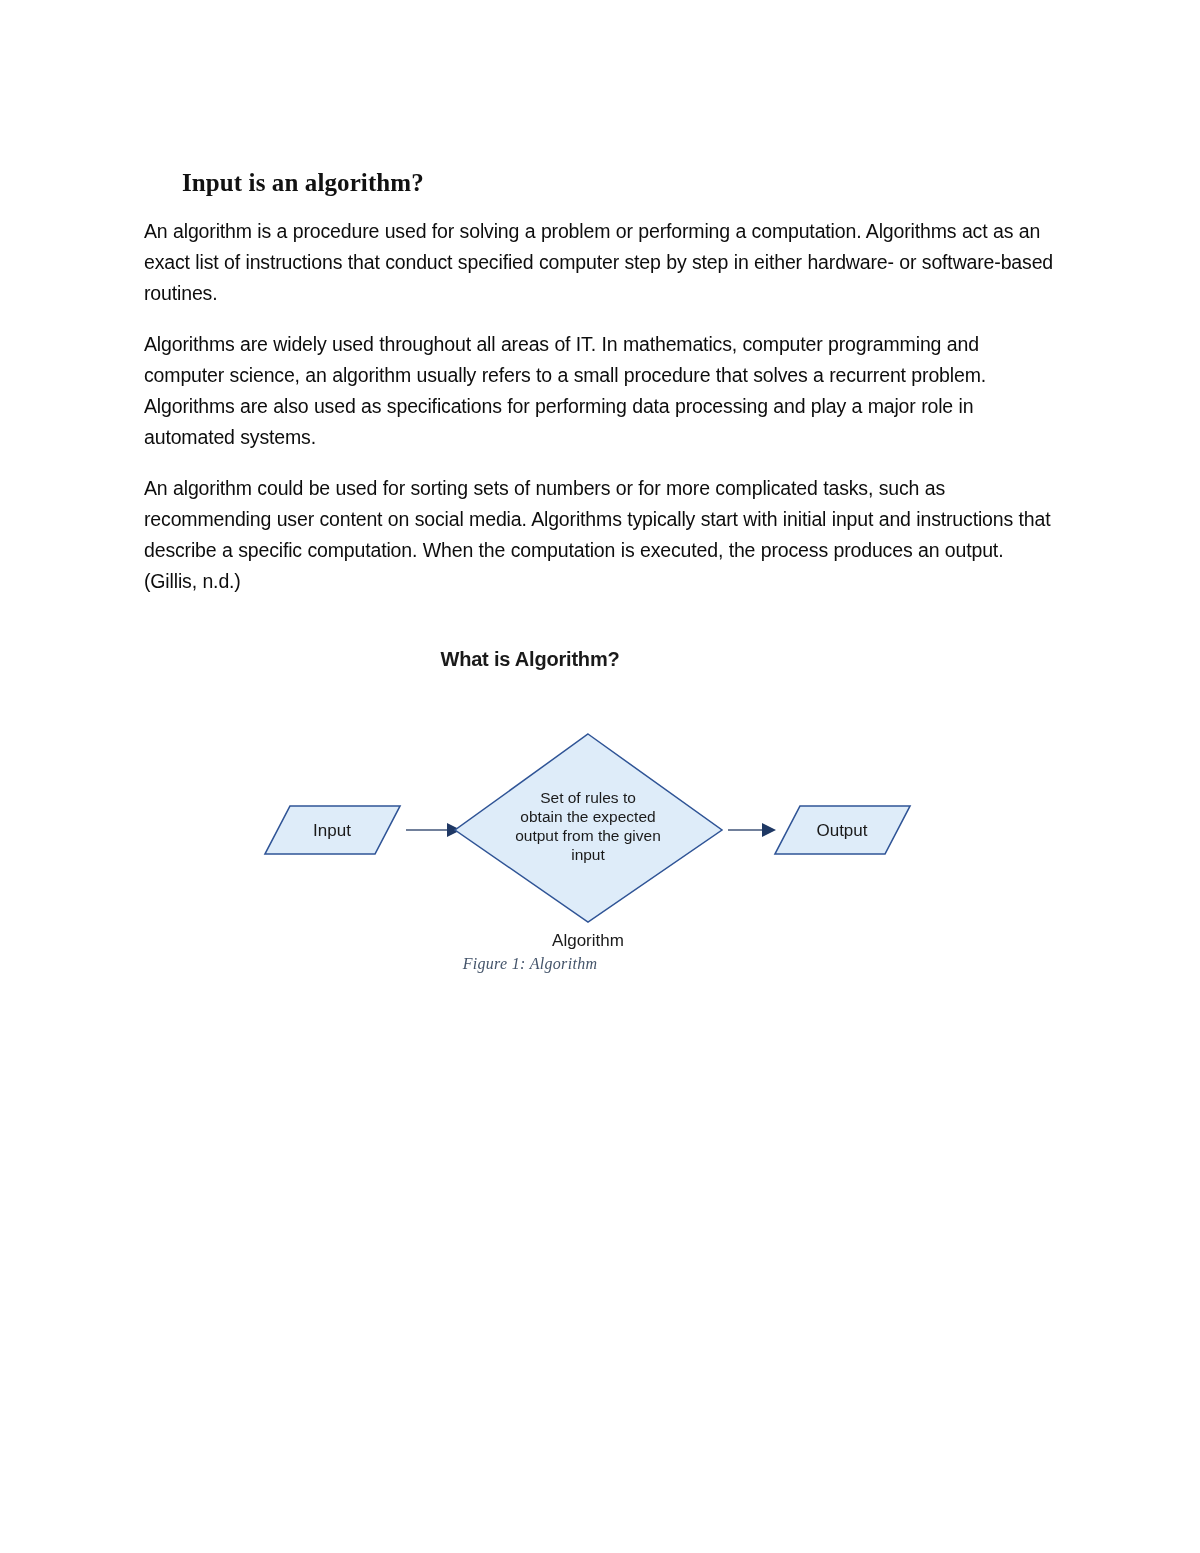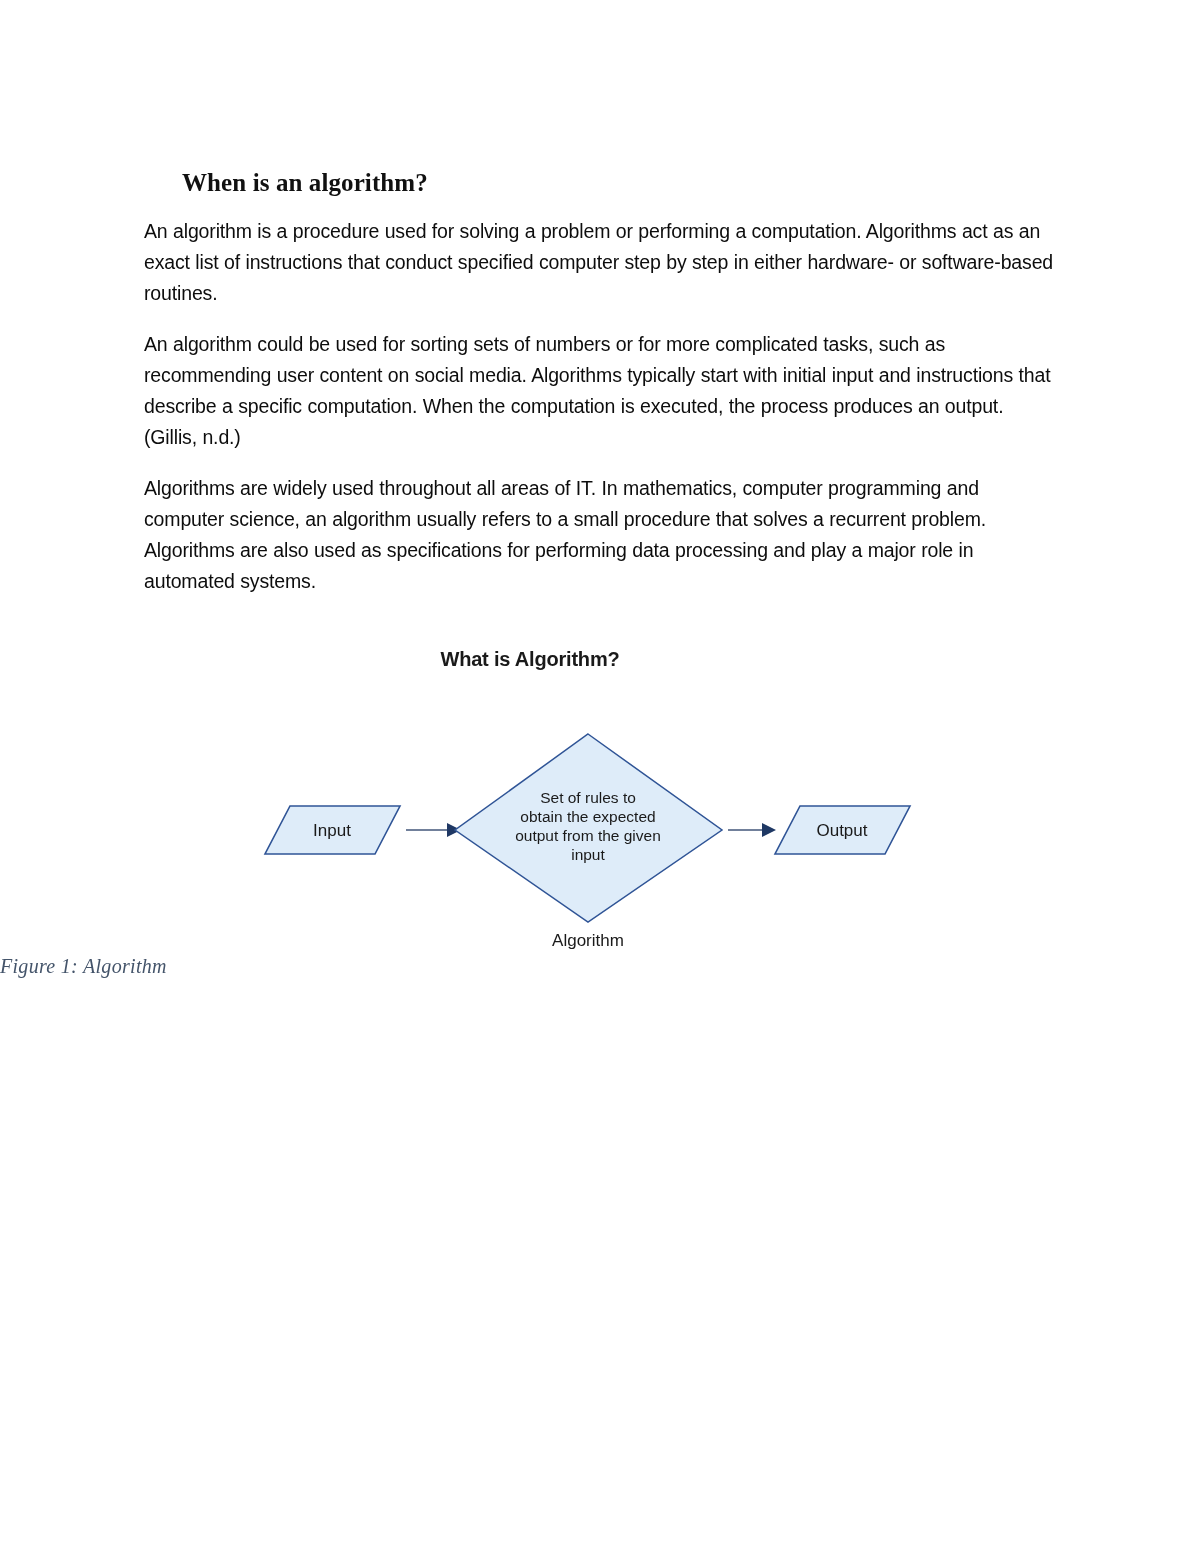--- a/index.html
+++ b/index.html
@@ -84,41 +84,41 @@
   }
 
   .shape-label {
     font-family: "Liberation Sans", sans-serif;
     fill: #1a1a1a;
   }
 
   .figure-caption {
     font-family: "Liberation Serif", serif;
     font-style: italic;
-    font-size: 20px;
-    text-align: left;
+    font-size: 16px;
+    text-align: center;
     color: #44546a;
     margin-top: 6px;
     letter-spacing: 0.3px;
   }
 </style>
 </head>
 <body>
 
 <div class="page">
 
   <div class="content">
 
-    <h1 class="section-heading">When is an algorithm?</h1>
+    <h1 class="section-heading">Input is an algorithm?</h1>
 
     <p class="body-para">An algorithm is a procedure used for solving a problem or performing a computation. Algorithms act as an exact list of instructions that conduct specified computer step by step in either hardware- or software-based routines.</p>
 
+    <p class="body-para">Algorithms are widely used throughout all areas of IT. In mathematics, computer programming and computer science, an algorithm usually refers to a small procedure that solves a recurrent problem. Algorithms are also used as specifications for performing data processing and play a major role in automated systems.</p>
+
     <p class="body-para">An algorithm could be used for sorting sets of numbers or for more complicated tasks, such as recommending user content on social media. Algorithms typically start with initial input and instructions that describe a specific computation. When the computation is executed, the process produces an output. (Gillis, n.d.)</p>
-
-    <p class="body-para">Algorithms are widely used throughout all areas of IT. In mathematics, computer programming and computer science, an algorithm usually refers to a small procedure that solves a recurrent problem. Algorithms are also used as specifications for performing data processing and play a major role in automated systems.</p>
 
   </div>
 
   <div class="figure-wrap">
 
     <div class="figure-title">What is Algorithm?</div>
 
     <div class="diagram">
       <svg width="1200" height="270" viewBox="0 0 1200 270" xmlns="http://www.w3.org/2000/svg">
 

